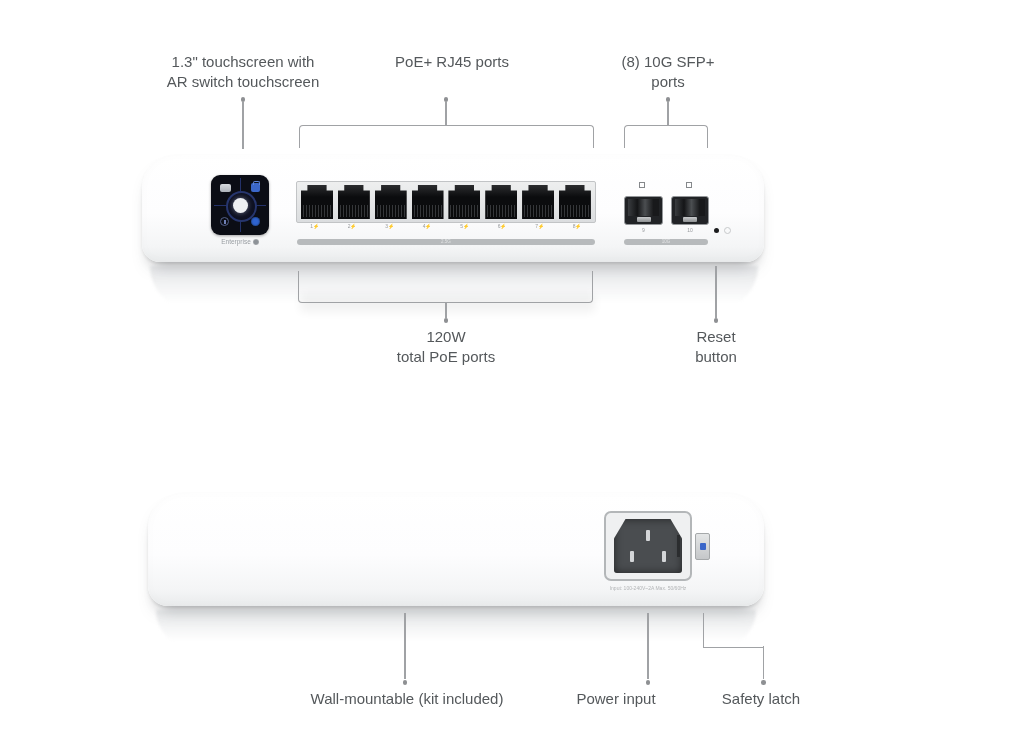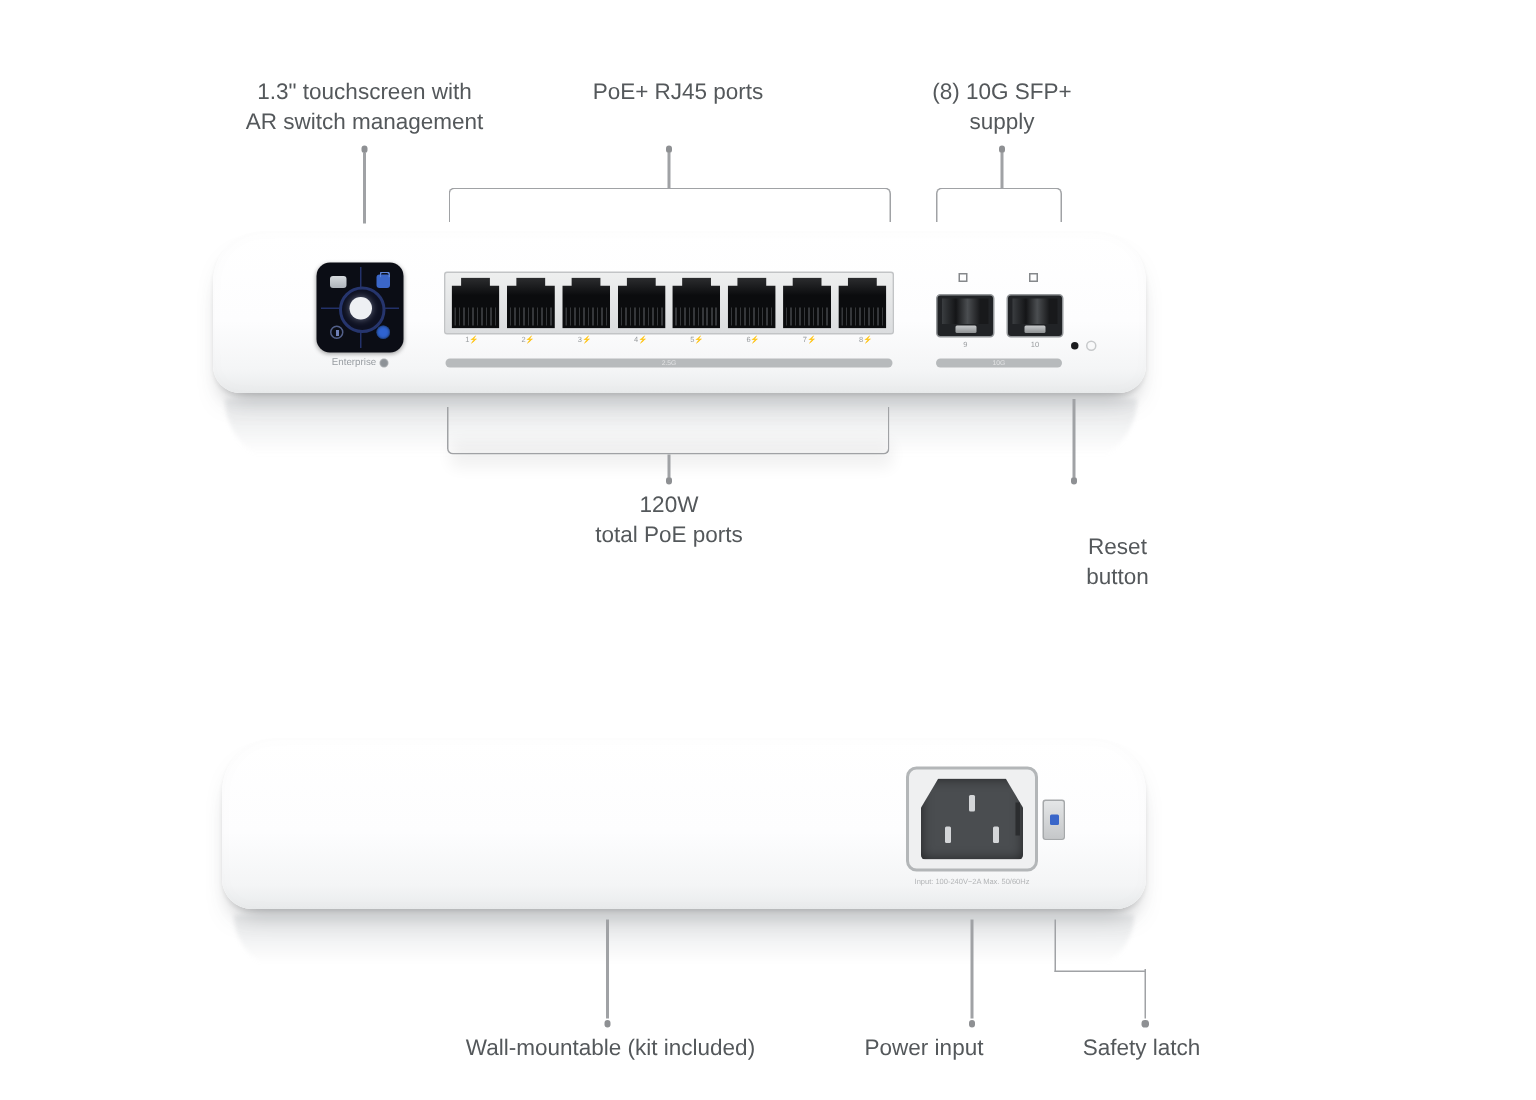--- a/index.html
+++ b/index.html
@@ -92,28 +92,28 @@
                 background:#3a66c9;border-radius:1px;}
   .spec{position:absolute;left:500px;top:93px;transform:translateX(-50%);font-size:5px;color:#b2b4b6;white-space:nowrap;}
 </style>
 </head>
 <body>
 
 <div id="stage">
 
   <div class="cl" style="left:123px;top:52px;width:240px;">
     <div>1.3" touchscreen with</div>
-    <div>AR switch management</div>
+    <div>AR switch touchscreen</div>
   </div>
   <div class="cl" style="left:352px;top:52px;width:200px;">
     <div>PoE+ RJ45 ports</div>
   </div>
   <div class="cl" style="left:593px;top:52px;width:150px;">
     <div>(8) 10G SFP+</div>
-    <div>supply</div>
+    <div>ports</div>
   </div>
 
   <div class="dot" style="left:240.5px;top:97px;"></div>
   <div class="vln" style="left:242px;top:102px;height:47px;"></div>
   <div class="dot" style="left:443.5px;top:97px;"></div>
   <div class="vln" style="left:445px;top:102px;height:24px;"></div>
   <div class="dot" style="left:665.5px;top:97px;"></div>
   <div class="vln" style="left:667px;top:102px;height:24px;"></div>
   <div class="brk-dn" style="left:299px;top:125px;width:295px;height:23px;"></div>
   <div class="brk-dn" style="left:624px;top:125px;width:84px;height:23px;"></div>
@@ -177,21 +177,21 @@
 
   <div class="brk-up" style="left:298px;top:271px;width:295px;height:32px;"></div>
   <div class="vln" style="left:445px;top:303px;height:15px;"></div>
   <div class="dot" style="left:443.5px;top:318px;"></div>
   <div class="cl" style="left:346px;top:327px;width:200px;">
     <div>120W</div>
     <div>total PoE ports</div>
   </div>
   <div class="vln" style="left:715px;top:266px;height:52px;"></div>
   <div class="dot" style="left:713.5px;top:318px;"></div>
-  <div class="cl" style="left:670px;top:327px;width:150px;margin-top:28px;">
+  <div class="cl" style="left:641px;top:327px;width:150px;">
     <div>Reset</div>
     <div>button</div>
   </div>
 
   <div class="device rear">
     <div class="inlet">
       <div class="recess">
         <div class="pin t"></div>
         <div class="pin bl"></div>
         <div class="pin br"></div>

